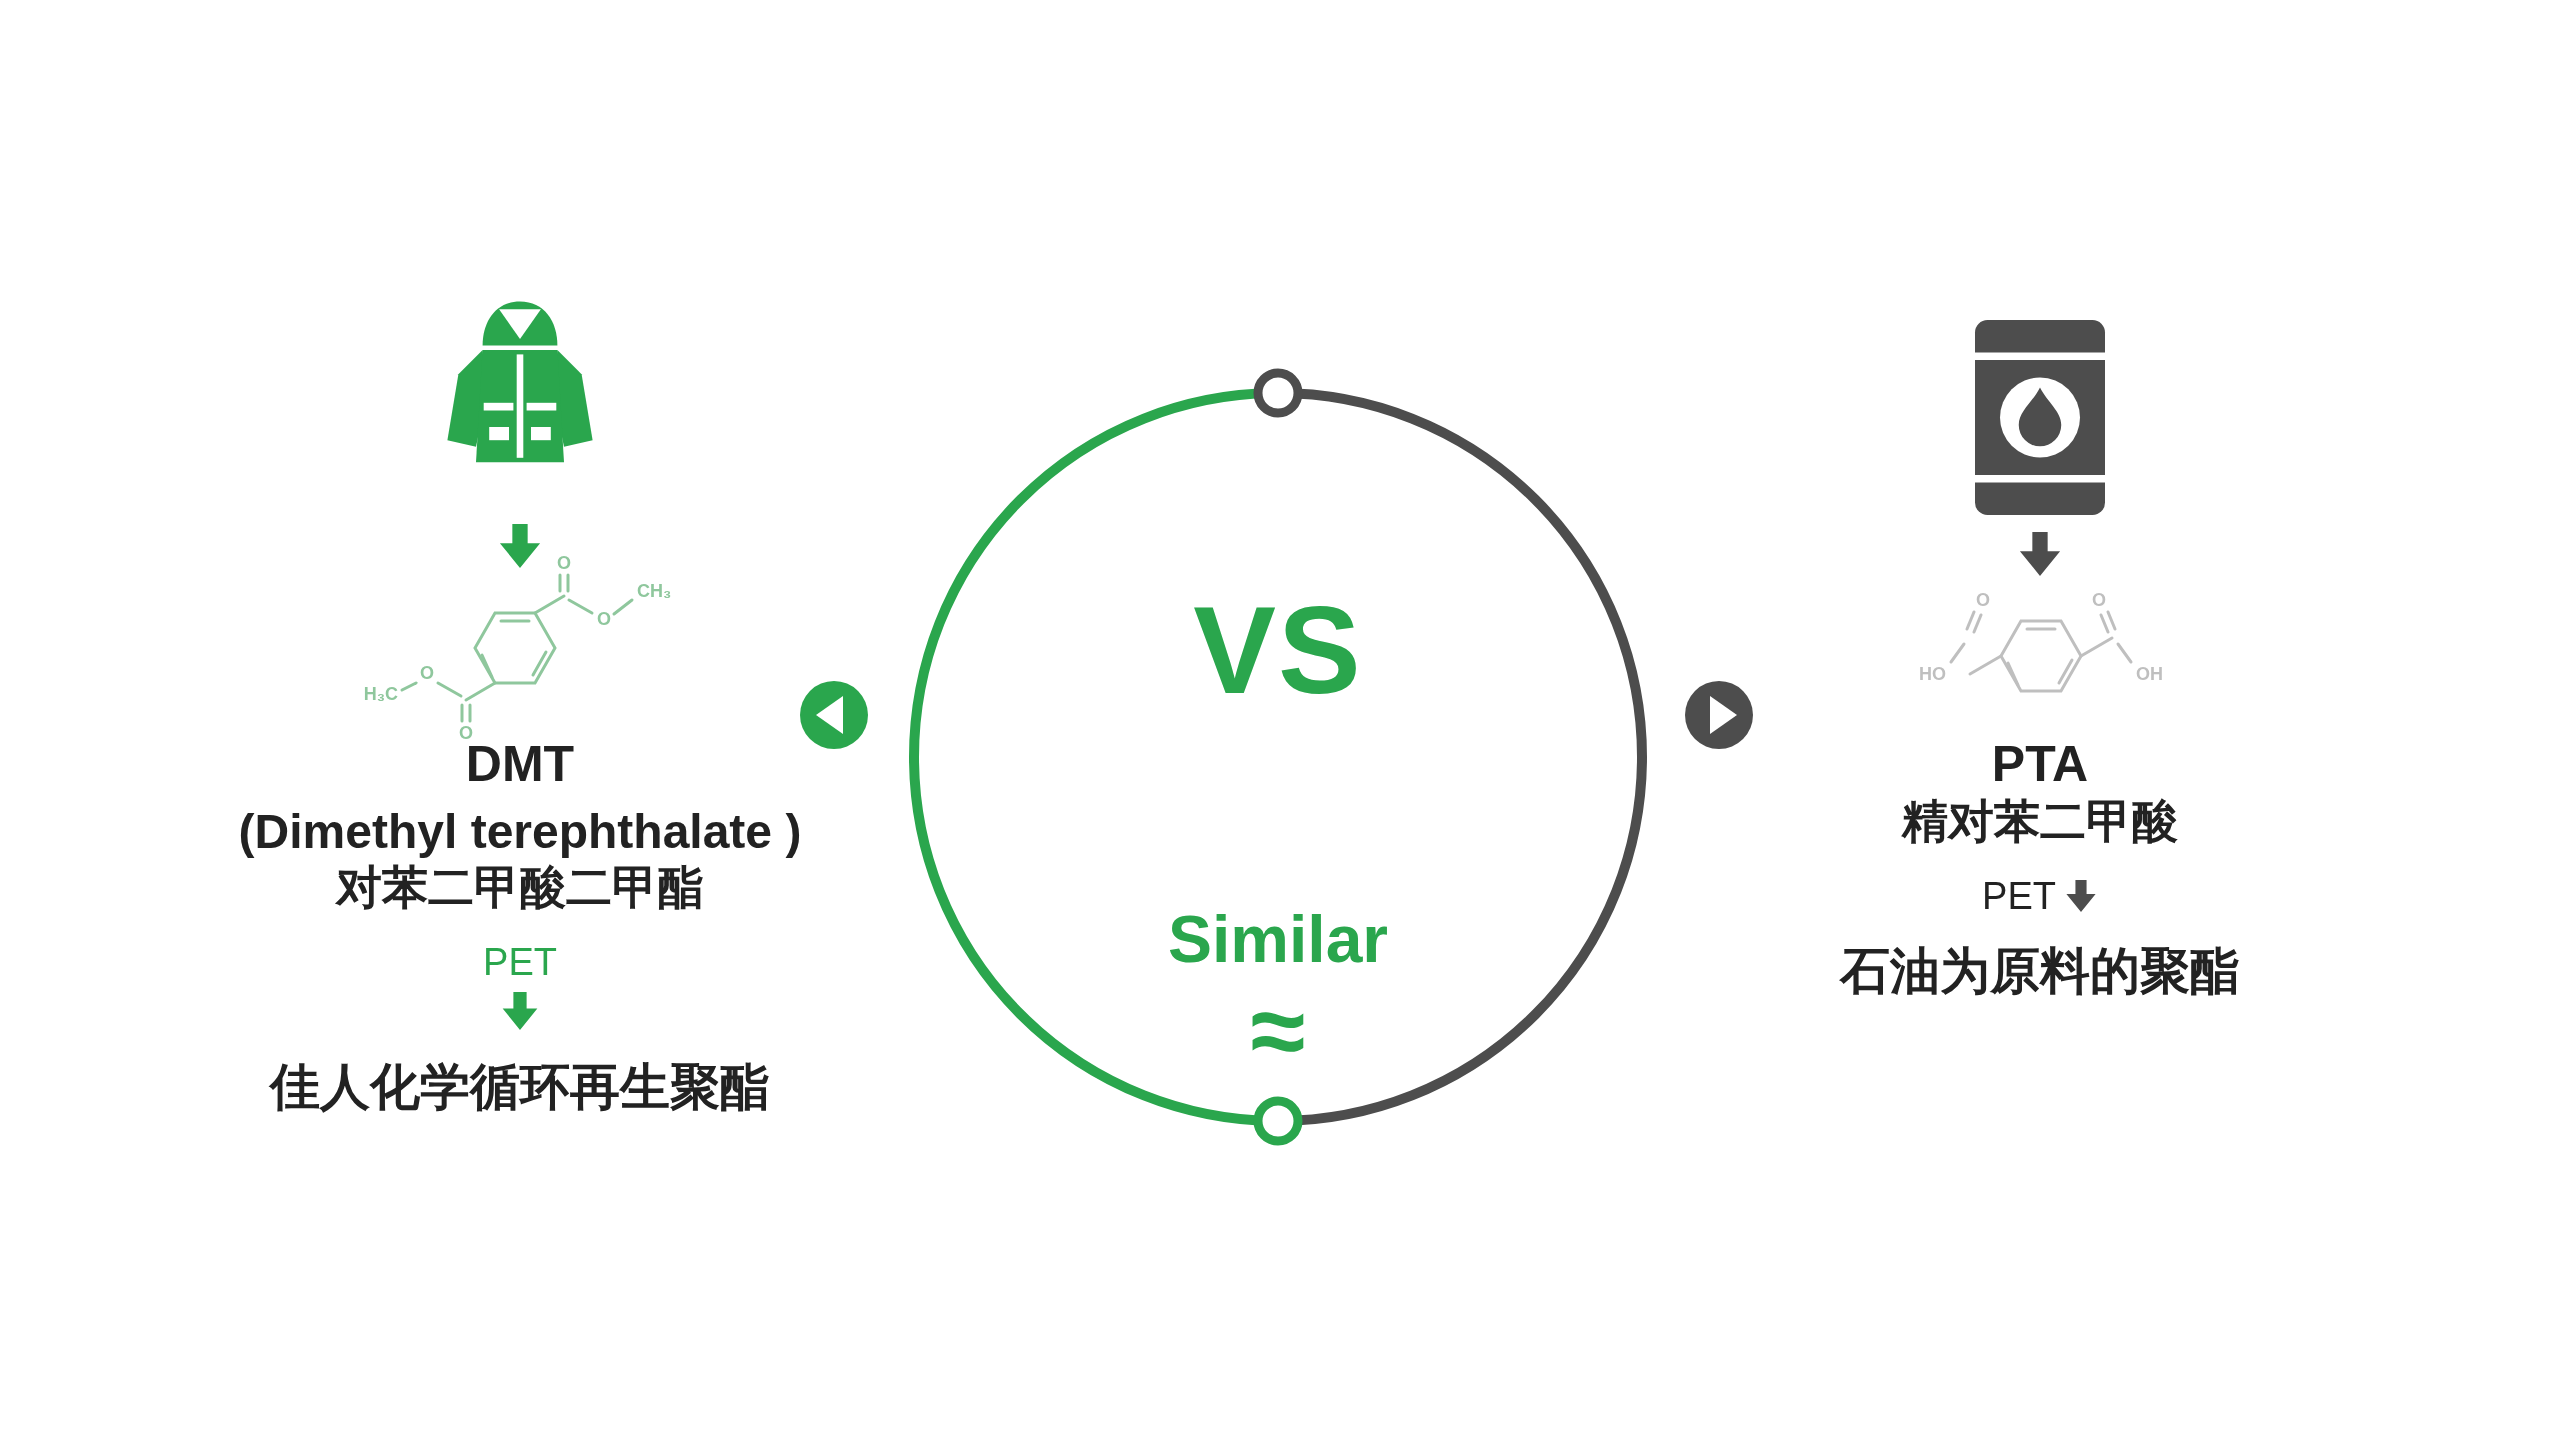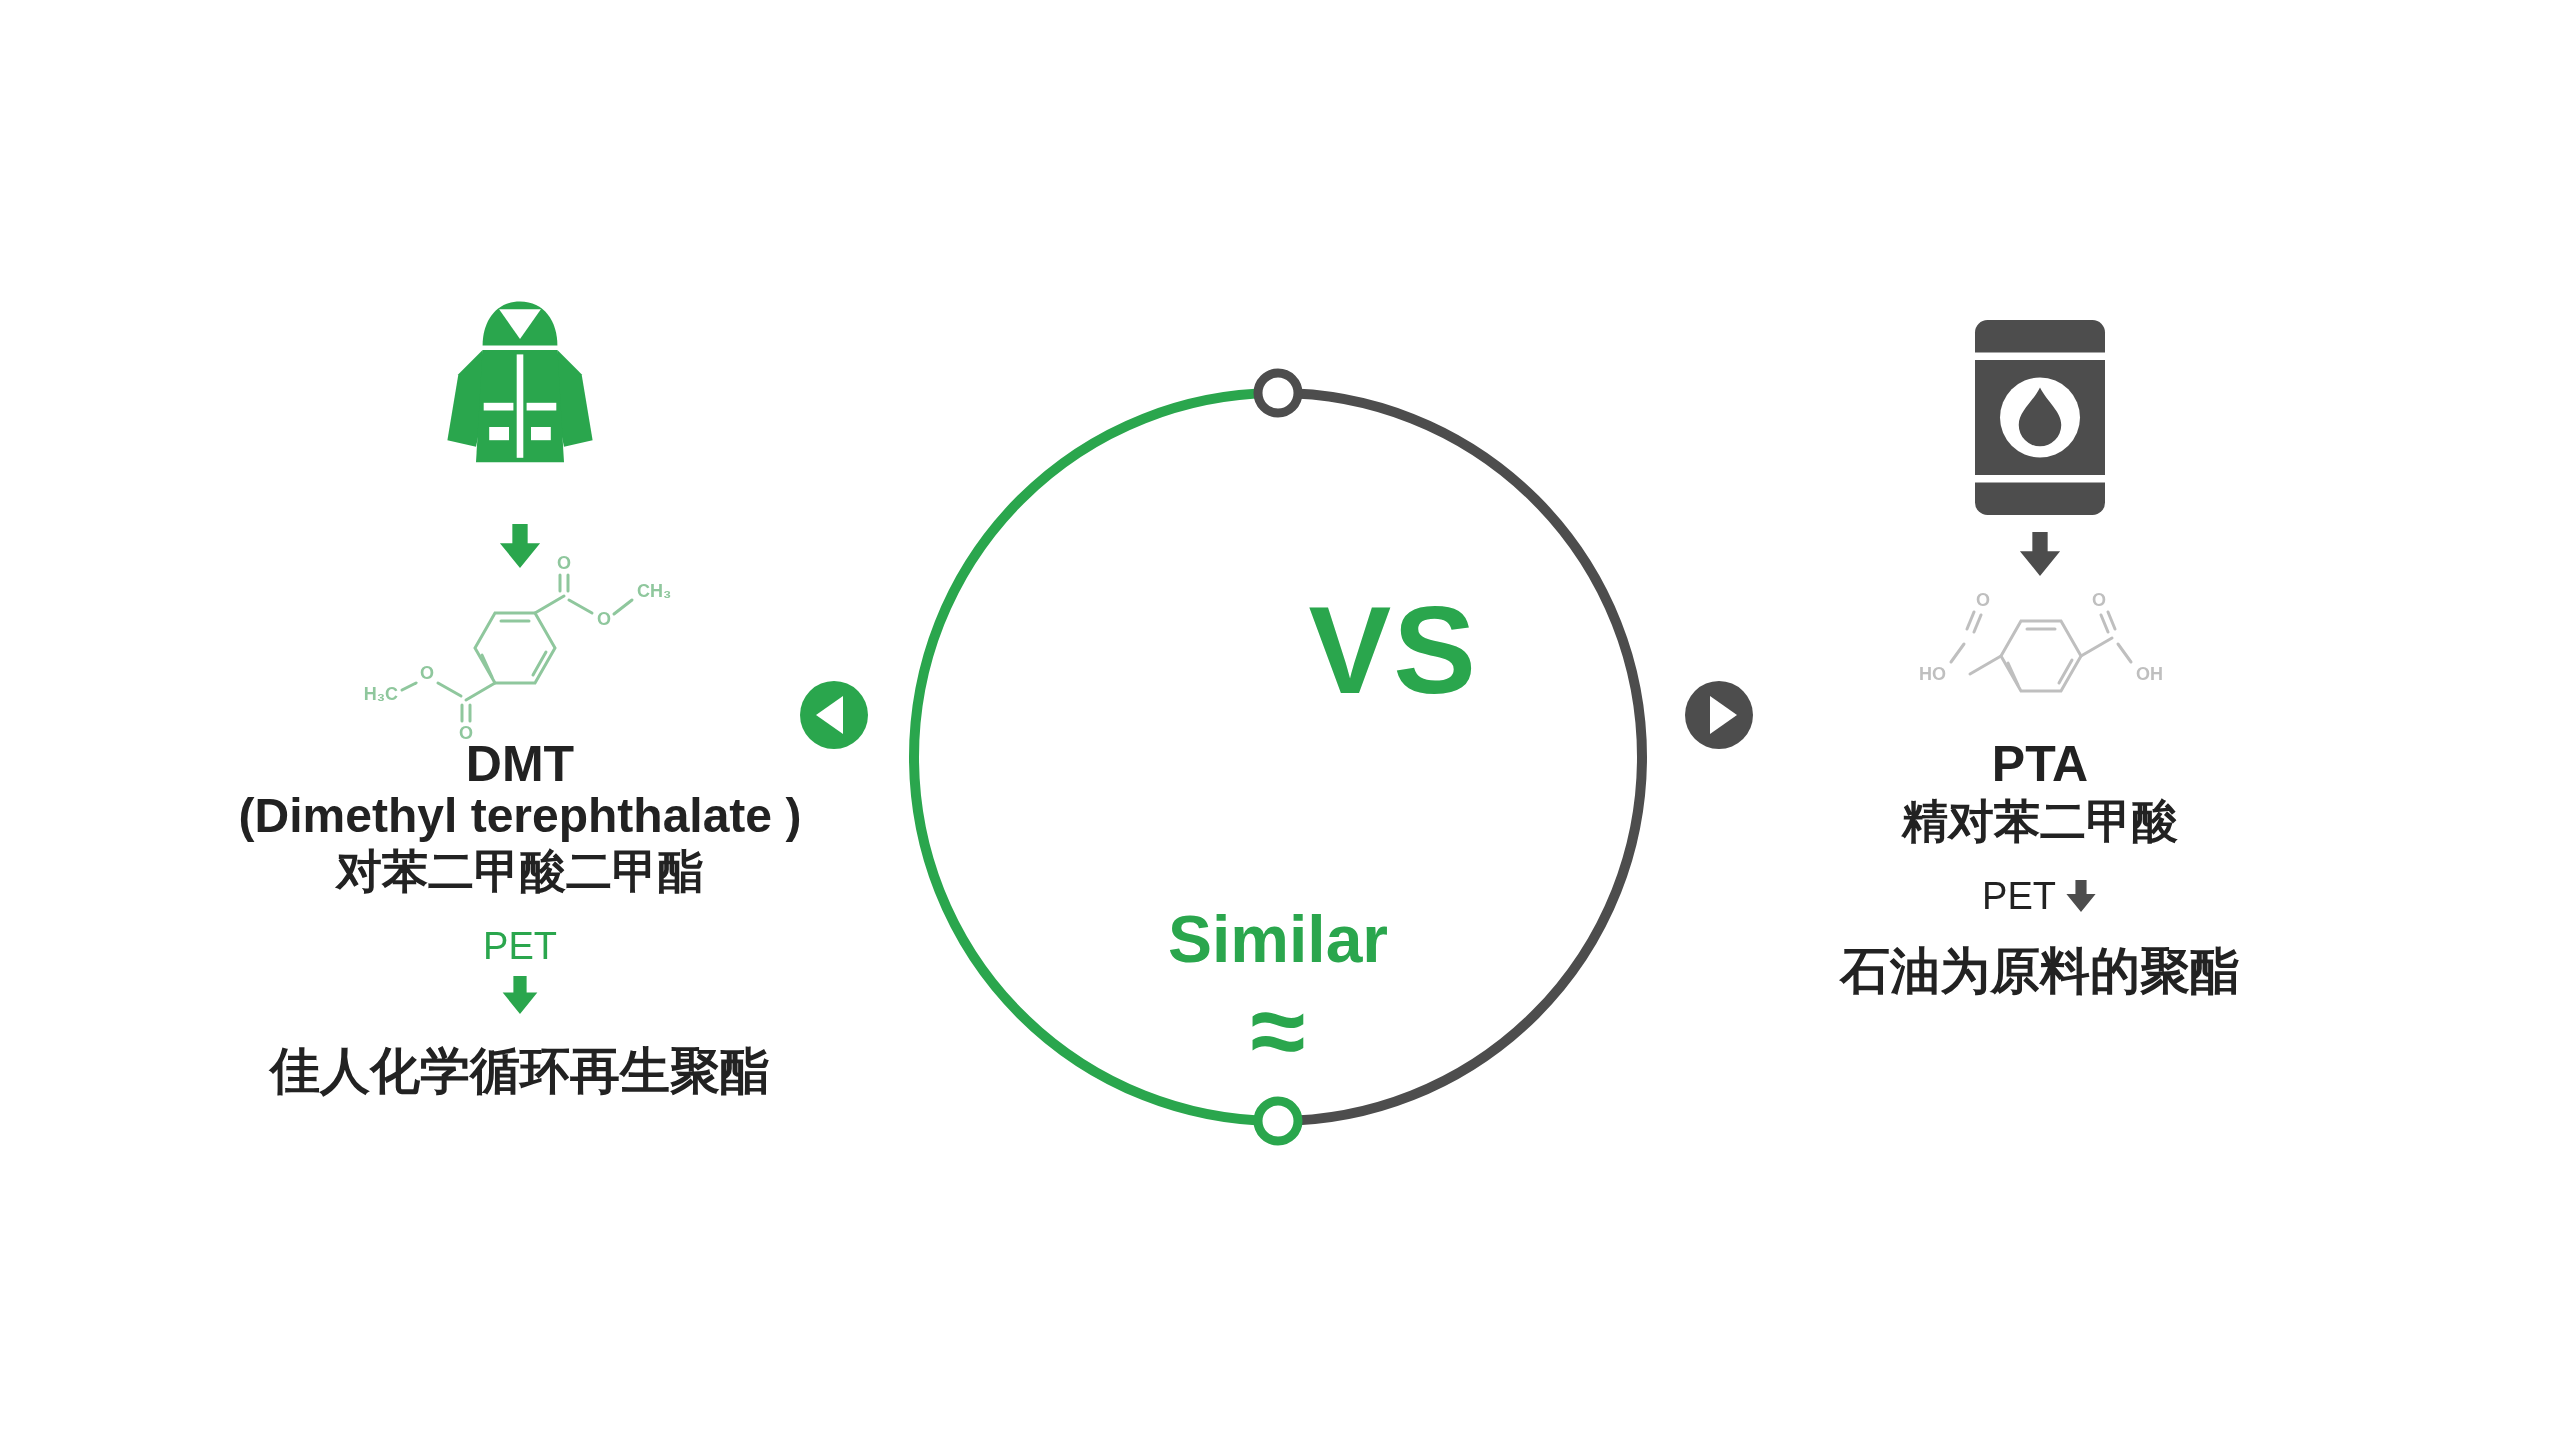--- a/index.html
+++ b/index.html
@@ -15,40 +15,40 @@
     position:relative;width:2560px;height:1440px;background:#ffffff;overflow:hidden;
     font-family:"Liberation Sans", sans-serif;
   }
   .abs{position:absolute;}
   
   .ring-green{fill:none;stroke:var(--green);stroke-width:10;}
   .ring-dark{fill:none;stroke:var(--dark);stroke-width:10;}
   .node-dark{fill:#ffffff;stroke:var(--dark);stroke-width:9;}
   .node-green{fill:#ffffff;stroke:var(--green);stroke-width:9;}
   .center-text{text-align:center;color:var(--green);font-weight:bold;line-height:1;}
-  .vs{font-size:124px;letter-spacing:2px;text-align:right;}
+  .vs{font-size:124px;letter-spacing:2px;}
   .similar{font-size:66px;}
   .approx{font-size:100px;}
   
   .btn-green{fill:var(--green);}
   .btn-dark{fill:var(--dark);}
   
   .fill-green{fill:var(--green);}
   .fill-dark{fill:var(--dark);}
   
   .mol path{fill:none;stroke-width:3;stroke-linecap:round;}
   .mol-green path{stroke:var(--molecule-green);}
   .mol-green text{fill:var(--molecule-green);}
   .mol-gray path{stroke:var(--molecule-gray);}
   .mol-gray text{fill:var(--molecule-gray);}
   .mol text{font-size:18px;font-weight:bold;font-family:"Liberation Sans",sans-serif;}
   
   .panel{position:absolute;width:780px;text-align:center;color:var(--text-dark);}
   .title{font-size:50px;font-weight:bold;line-height:1.05;}
-  .subtitle{font-size:48px;font-weight:bold;line-height:1.05;margin-top:0;}
+  .subtitle{font-size:48px;font-weight:bold;line-height:1.05;margin-top:16px;}
   .cn{font-size:46px;font-weight:bold;}
   .pet{font-size:38px;font-weight:normal;}
   .pet-green{color:var(--green);}
   .pet-dark{color:var(--text-dark);}
   .pet-block{margin-top:22px;}
   .pet-row{margin-top:22px;display:flex;align-items:center;justify-content:center;gap:8px;}
   .arrow-under{margin-top:8px;}
   .product-cn{font-size:50px;font-weight:bold;margin-top:20px;}
   .product-en{font-size:47px;font-weight:bold;margin-top:4px;}
 </style>

